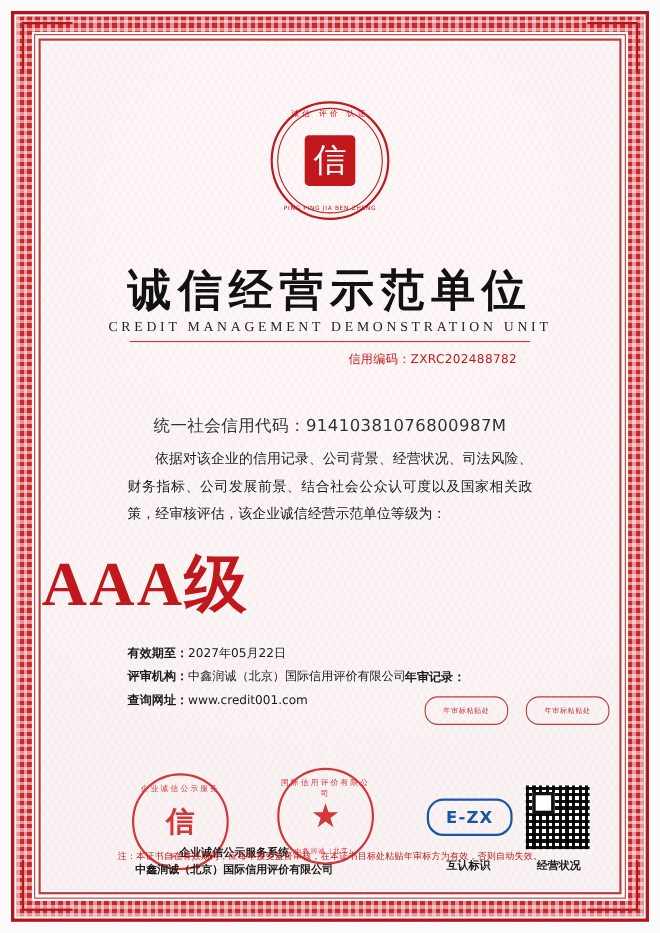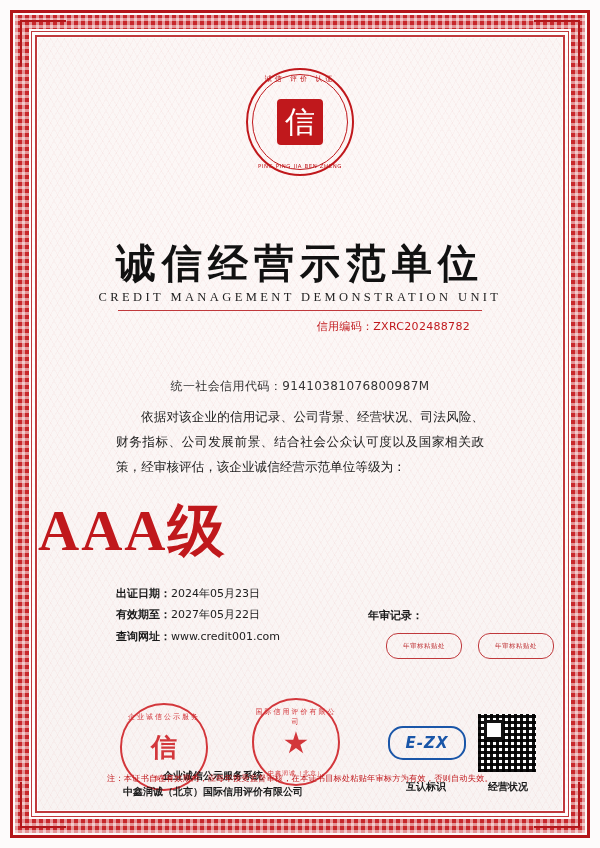--- a/index.html
+++ b/index.html
@@ -65,21 +65,21 @@
   .corner{
     position:absolute;width:44px;height:44px;border:2px solid #b3161a;
   }
   .c-tl{left:20px;top:20px;border-right:none;border-bottom:none;}
   .c-tr{right:20px;top:20px;border-left:none;border-bottom:none;}
   .c-bl{left:20px;bottom:20px;border-right:none;border-top:none;}
   .c-br{right:20px;bottom:20px;border-left:none;border-top:none;}
 
   
   .emblem-wrap{
-    position:absolute;left:0;right:0;top:30px;
+    position:absolute;left:0;right:0;top:54px;
     display:flex;justify-content:center;
   }
   .emblem{
     position:relative;width:108px;height:108px;
   }
   .emblem .ring{
     position:absolute;inset:0;border:2px solid #c0181c;border-radius:50%;
   }
   .emblem .ring2{
     position:absolute;inset:6px;border:1px solid #c0181c;border-radius:50%;
@@ -116,21 +116,21 @@
   .code-line{
     position:absolute;right:92px;top:281px;
     font-size:11px;color:#c0181c;letter-spacing:.3px;
   }
   .company{
     position:absolute;left:0;right:0;top:310px;text-align:center;
     font-size:21px;font-weight:bold;color:#b3161a;letter-spacing:2px;
   }
   .usci{
     position:absolute;left:0;right:0;top:340px;text-align:center;
-    font-size:12px;color:#333;letter-spacing:.4px;
+    font-size:15px;color:#333;letter-spacing:.4px;
   }
   .body-text{
     position:absolute;left:78px;right:78px;top:366px;
     font-size:12.6px;line-height:2.0;color:#1a1a1a;text-align:justify;
     text-indent:25px;
   }
   .grade{
     position:absolute;left:0;right:0;top:455px;text-align:left;
     font-size:57px;font-weight:bold;color:#c0181c;letter-spacing:2px;
     font-family:"Liberation Serif","DejaVu Serif",serif;
@@ -175,21 +175,20 @@
   }
   .cap{
     position:absolute;text-align:center;font-size:10px;color:#1a1a1a;font-weight:bold;
   }
   .cap1{left:60px;top:730px;width:230px;line-height:1.6;}
   .logo-ezx{
     position:absolute;left:350px;top:688px;width:74px;height:30px;
     border:2px solid #1a56a8;border-radius:15px;color:#1a56a8;
     font-size:15px;font-weight:bold;display:flex;align-items:center;justify-content:center;
     letter-spacing:1px;
-    font-style:italic;
   }
   .cap-ezx{left:345px;top:742px;width:86px;}
   .qr{
     position:absolute;left:440px;top:676px;width:58px;height:58px;
     background:
       repeating-linear-gradient(0deg,#111 0 3px,#fff 3px 6px),
       repeating-linear-gradient(90deg,#111 0 3px,#fff 3px 6px);
     background-blend-mode:multiply;
   }
   .qr::after{
@@ -237,24 +236,24 @@
     <div class="usci">
       <span>统一社会信用代码：</span><span>91410381076800987M</span>
     </div>
 
     <div class="body-text">依据对该企业的信用记录、公司背景、经营状况、司法风险、财务指标、公司发展前景、结合社会公众认可度以及国家相关政策，经审核评估，该企业诚信经营示范单位等级为：</div>
 
     <div class="grade">AAA级</div>
 
     <div class="info">
       <div>
-        <span class="k">出证日期：</span><span>2024年05月23日</span>
+        <span class="k">有效期至：</span><span>2027年05月22日</span>
       </div>
       <div>
-        <span class="k">有效期至：</span><span>2027年05月22日</span>
+        <span class="k">评审机构：</span><span>中鑫润诚（北京）国际信用评价有限公司</span>
       </div>
       <div>
         <span class="k">查询网址：</span><span>www.credit001.com</span>
       </div>
     </div>
 
     <div class="review-title">年审记录：</div>
     <div class="stamp-slot slot1">年审标粘贴处</div>
     <div class="stamp-slot slot2">年审标粘贴处</div>
 

